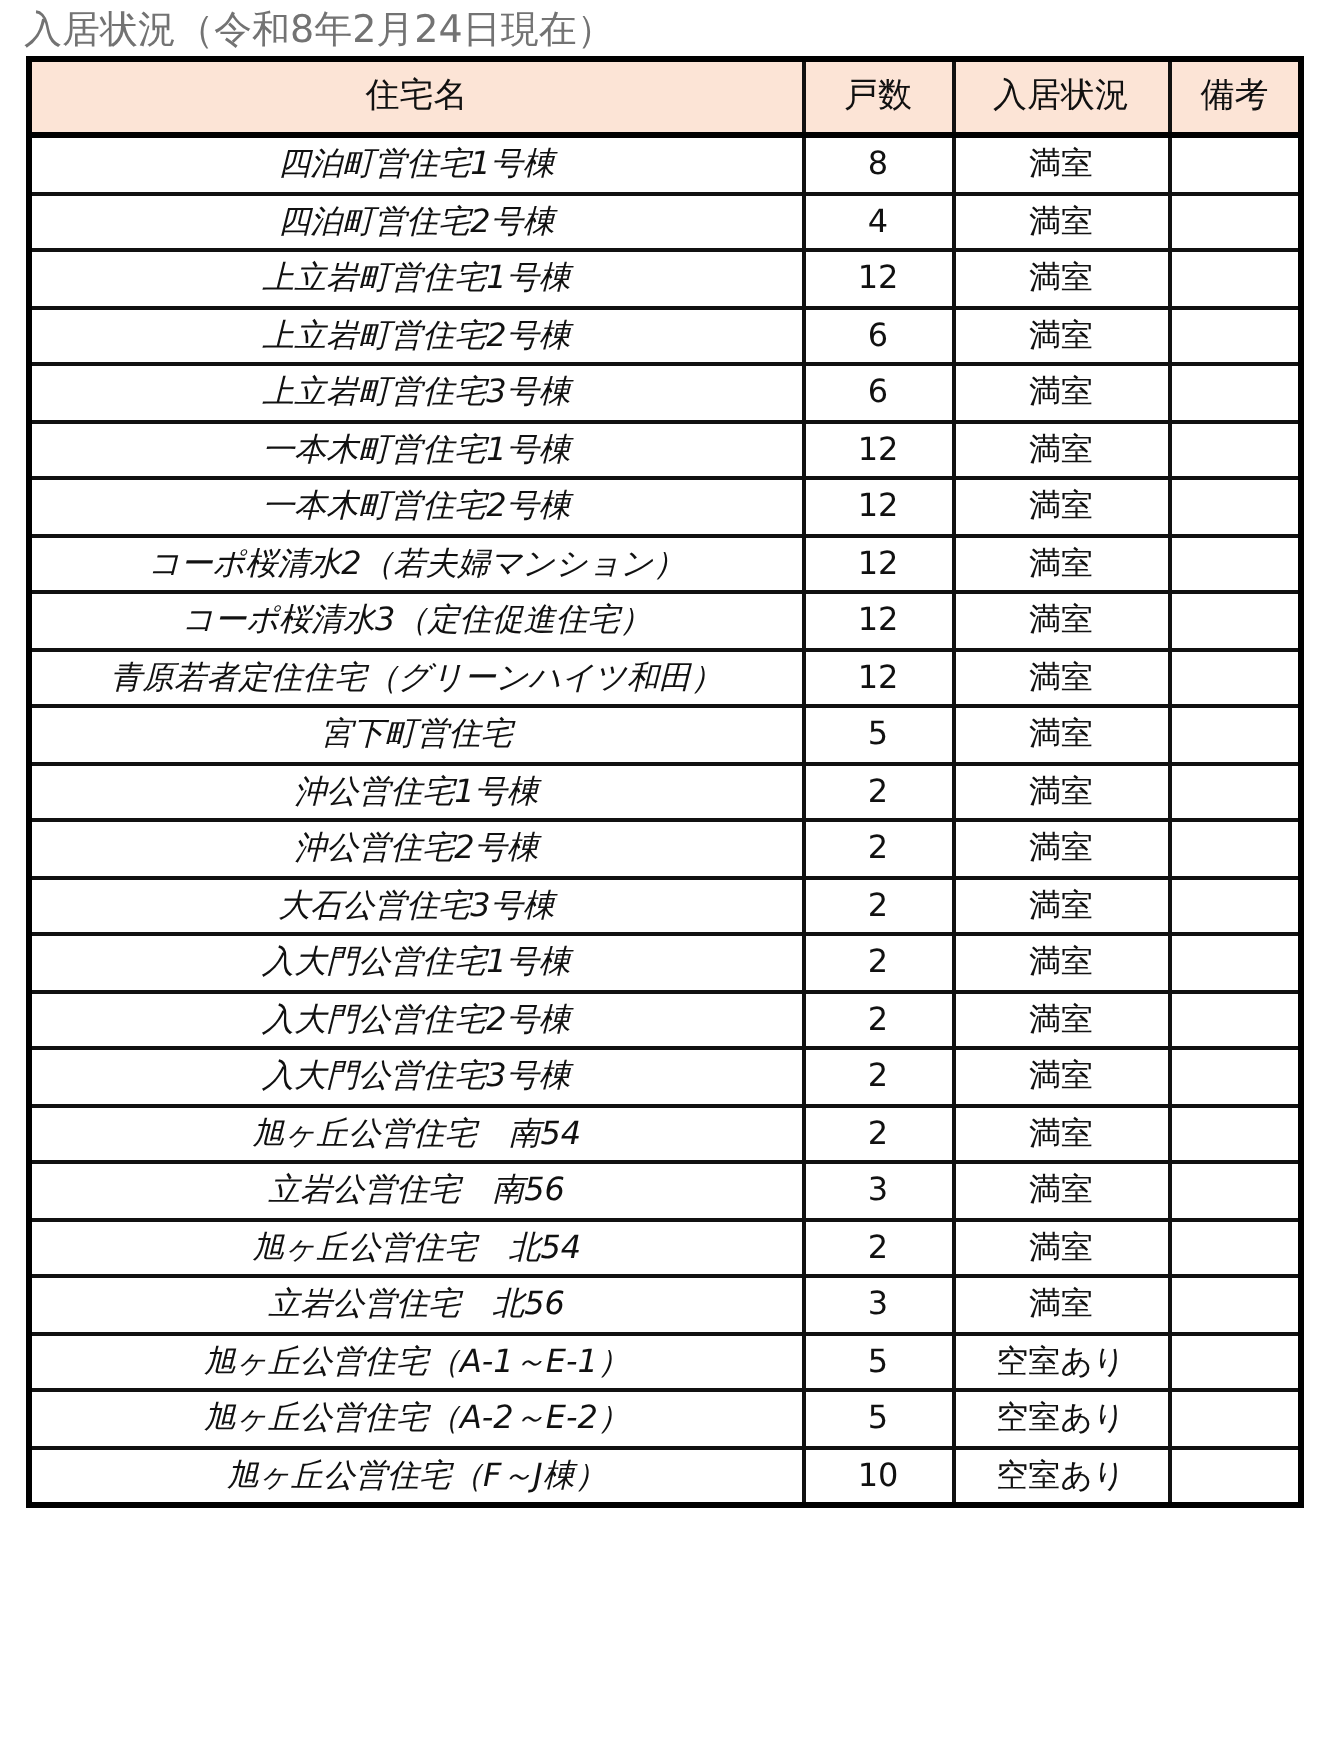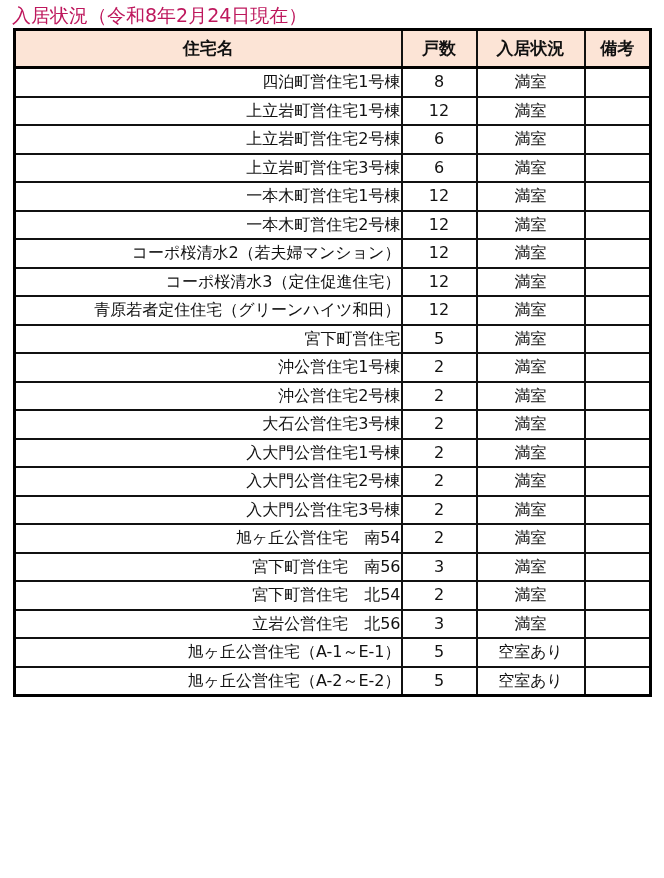--- a/index.html
+++ b/index.html
@@ -15,21 +15,21 @@
     font-family: "DejaVu Sans", "Liberation Sans", sans-serif;
     color: #111111;
   }
   .page-title {
     position: absolute;
     left: 12px;
     top: 3px;
     font-size: 19px;
     line-height: 24px;
     letter-spacing: 0px;
-    color: #be185d;
+    color: #737373;
     white-space: nowrap;
   }
   table.occupancy {
     position: absolute;
     left: 13px;
     top: 28px;
     border-collapse: collapse;
     border: 3px solid #000;
     table-layout: fixed;
   }
@@ -37,32 +37,32 @@
     border: 2px solid #111;
     padding: 0;
     height: 26.5px;
     font-size: 16px;
     line-height: 26px;
     white-space: nowrap;
     overflow: hidden;
   }
   table.occupancy th {
     background: #fce4d6;
-    font-weight: bold;
+    font-weight: normal;
     text-align: center;
     height: 35px;
     line-height: 35px;
     font-size: 17px;
     border-bottom: 3px solid #000;
   }
   col.c-name { width: 387px; }
   col.c-units { width: 75px; }
   col.c-status { width: 108px; }
   col.c-note { width: 66px; }
-  td.name { text-align: right; padding-left: 2px; }
+  td.name { text-align: center; padding-left: 2px; font-style: italic; }
   td.units, td.status { text-align: center; }
   td.note { }
 </style>
 </head>
 <body>
 
 <div class="page-title">入居状況（令和8年2月24日現在）</div>
 
 <table class="occupancy">
   <colgroup>
@@ -80,20 +80,26 @@
     </tr>
   </thead>
   <tbody id="table-body">
   <tr>
         <td class="name">四泊町営住宅1号棟</td>
         <td class="units">8</td>
         <td class="status">満室</td>
         <td class="note"></td>
       </tr>
       <tr>
+        <td class="name">四泊町営住宅2号棟</td>
+        <td class="units">4</td>
+        <td class="status">満室</td>
+        <td class="note"></td>
+      </tr>
+      <tr>
         <td class="name">上立岩町営住宅1号棟</td>
         <td class="units">12</td>
         <td class="status">満室</td>
         <td class="note"></td>
       </tr>
       <tr>
         <td class="name">上立岩町営住宅2号棟</td>
         <td class="units">6</td>
         <td class="status">満室</td>
         <td class="note"></td>
@@ -176,43 +182,49 @@
         <td class="status">満室</td>
         <td class="note"></td>
       </tr>
       <tr>
         <td class="name">旭ヶ丘公営住宅　南54</td>
         <td class="units">2</td>
         <td class="status">満室</td>
         <td class="note"></td>
       </tr>
       <tr>
-        <td class="name">宮下町営住宅　南56</td>
+        <td class="name">立岩公営住宅　南56</td>
         <td class="units">3</td>
         <td class="status">満室</td>
         <td class="note"></td>
       </tr>
       <tr>
-        <td class="name">宮下町営住宅　北54</td>
+        <td class="name">旭ヶ丘公営住宅　北54</td>
         <td class="units">2</td>
         <td class="status">満室</td>
         <td class="note"></td>
       </tr>
       <tr>
         <td class="name">立岩公営住宅　北56</td>
         <td class="units">3</td>
         <td class="status">満室</td>
         <td class="note"></td>
       </tr>
       <tr>
         <td class="name">旭ヶ丘公営住宅（A-1～E-1）</td>
         <td class="units">5</td>
         <td class="status">空室あり</td>
         <td class="note"></td>
       </tr>
       <tr>
         <td class="name">旭ヶ丘公営住宅（A-2～E-2）</td>
         <td class="units">5</td>
+        <td class="status">空室あり</td>
+        <td class="note"></td>
+      </tr>
+      <tr>
+        <td class="name">旭ヶ丘公営住宅（F～J棟）</td>
+        <td class="units">10</td>
         <td class="status">空室あり</td>
         <td class="note"></td>
       </tr>
     </tbody>
 </table>
 
 </body></html>

